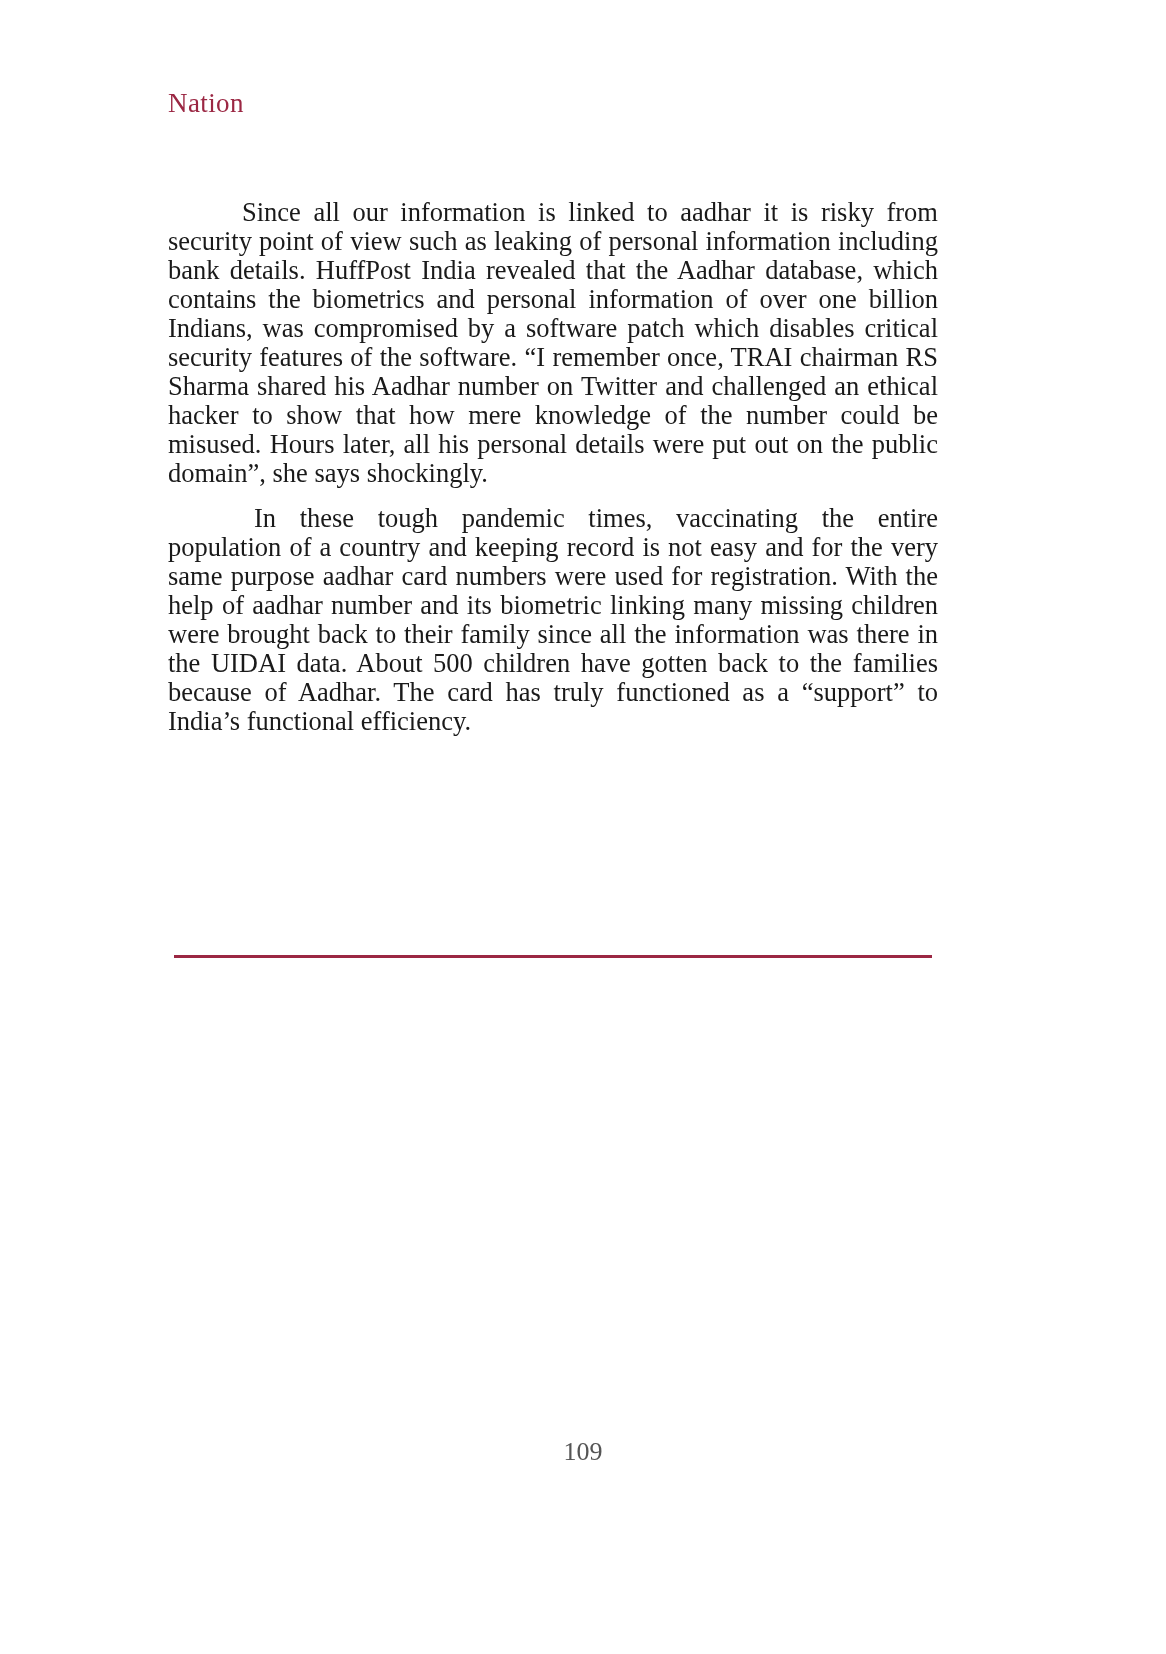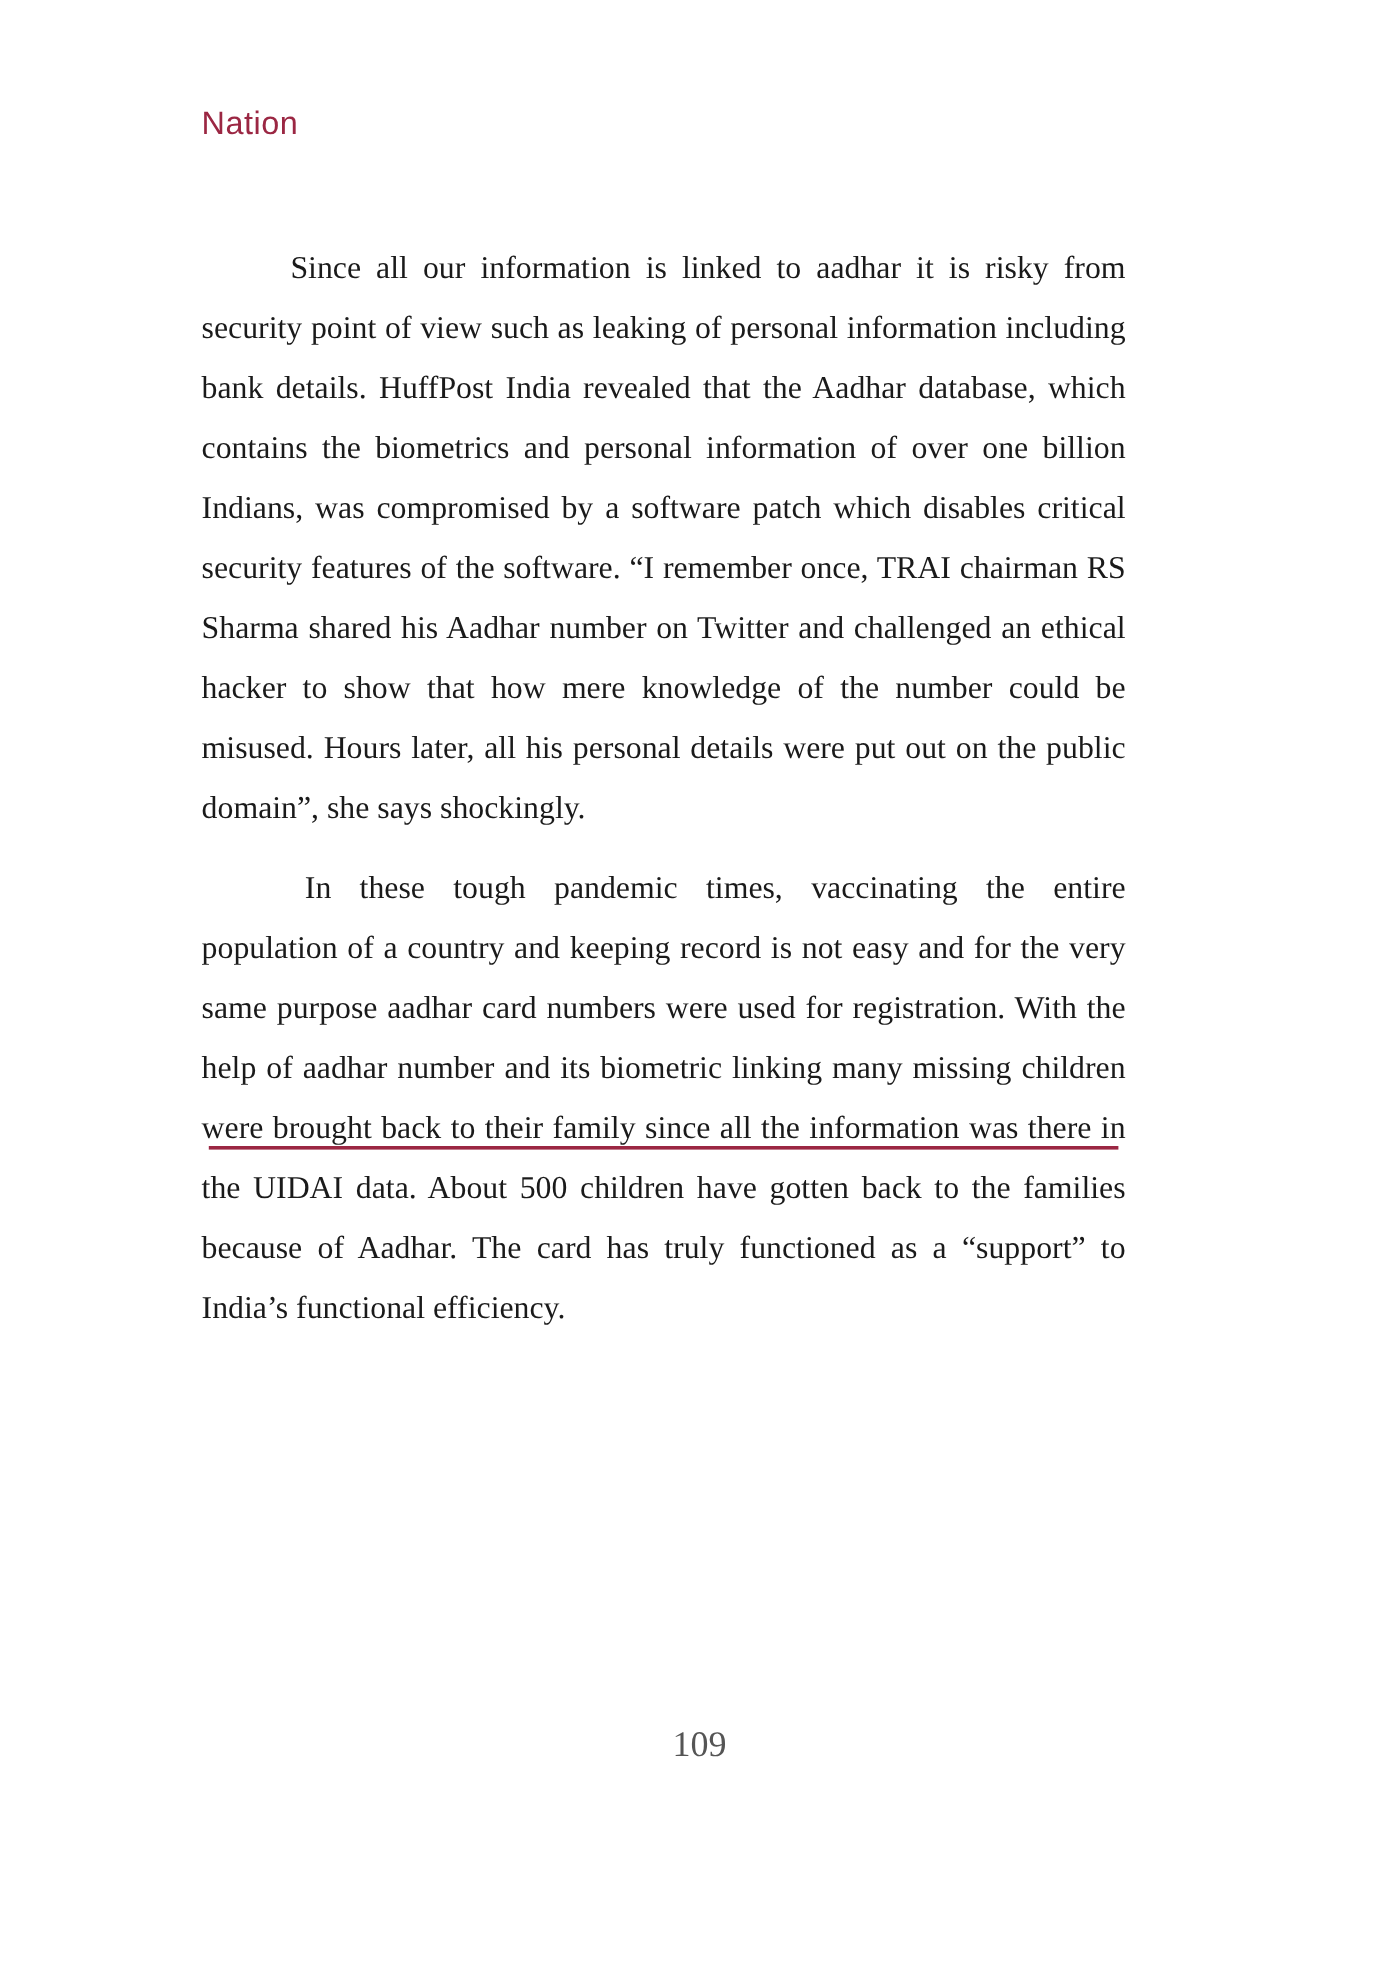--- a/index.html
+++ b/index.html
@@ -16,35 +16,35 @@
     overflow: hidden;
   }
   .page {
     position: absolute;
     inset: 0;
   }
   .running-head {
     position: absolute;
     left: 168px;
     top: 88px;
-    font-family: Liberation Sans, sans-serif;
+    font-family: Liberation Serif, serif;
     font-size: 27px;
     color: #9b2743;
     letter-spacing: 0.4px;
   }
   .content {
     position: absolute;
     left: 168px;
     top: 198px;
     width: 770px;
   }
   .para {
     margin: 0 0 16px 0;
     font-size: 26.5px;
-    line-height: 50px;
+    line-height: 29px;
     text-align: justify;
     text-justify: inter-word;
     color: #1a1a1a;
     text-indent: 74px;
   }
   .para.second {
     text-indent: 86px;
   }
   .rule {
     position: absolute;
@@ -53,21 +53,21 @@
     width: 758px;
     height: 3px;
     background: #9b2743;
   }
   .folio {
     position: absolute;
     left: 0;
     right: 0;
     top: 1437px;
     text-align: center;
-    font-size: 30px;
+    font-size: 26px;
     color: #555555;
     font-family: "Liberation Serif", serif;
   }
 </style>
 </head>
 <body>
 
 <div class="page">
 
   <div class="running-head">Nation</div>

